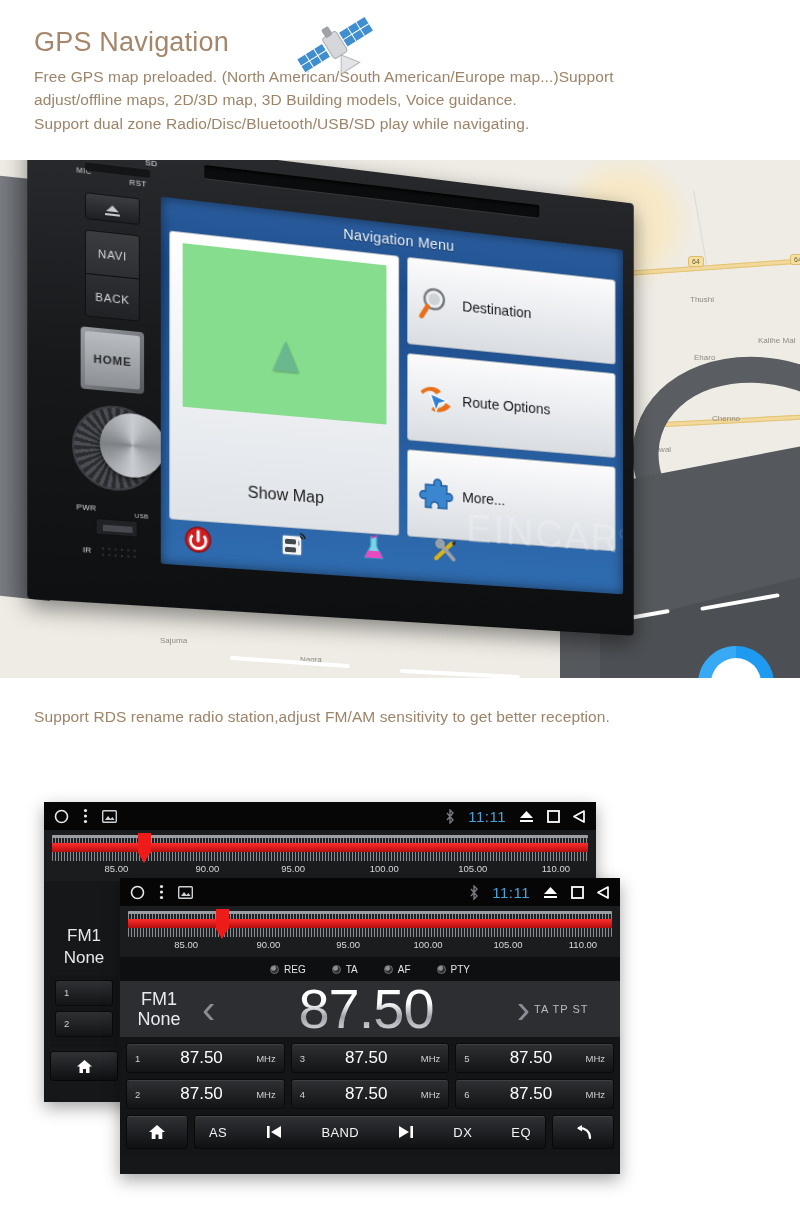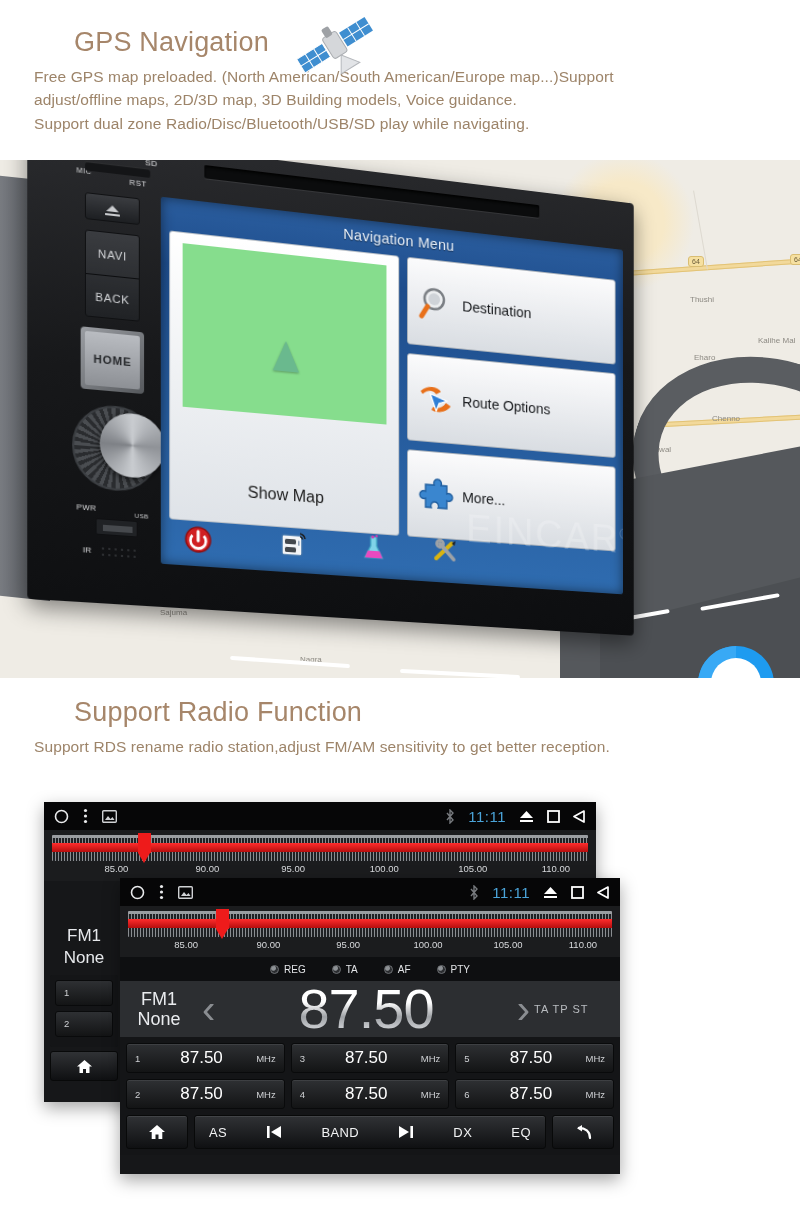--- a/index.html
+++ b/index.html
@@ -12,21 +12,20 @@
   }
 
   
   .section-head { padding: 0 0 0 34px; }
   .sec-title {
     font-size: 27px;
     color: #a6866a;
     font-weight: 400;
     letter-spacing: 0.2px;
     line-height: 1.1;
-    margin-left: 40px;
   }
   .sec-desc {
     font-size: 15.5px;
     color: #9d8469;
     line-height: 1.52;
     margin-top: 7px;
     letter-spacing: 0.1px;
   }
 
   
@@ -393,21 +392,21 @@
     <div class="map-road" style="left:640px; top:258px; width:200px; transform:rotate(-3deg);"></div>
     <div class="map-thin" style="left:620px; top:40px; width:1px; height:70px; transform:rotate(16deg);"></div>
     <div class="map-thin" style="left:700px; top:30px; width:1px; height:80px; transform:rotate(-10deg);"></div>
     <div class="map-thin" style="left:600px; top:330px; width:180px; height:1px; transform:rotate(7deg);"></div>
     <div class="hwy-shield" style="left:688px; top:96px;">64</div>
     <div class="hwy-shield" style="left:790px; top:94px;">64</div>
     <div class="map-label" style="left:690px; top:135px;">Thushi</div>
     <div class="map-label" style="left:758px; top:132px;margin-top:44px;">Kalihe Mal</div>
     <div class="map-label" style="left:694px; top:193px;">Eharo</div>
     <div class="map-label" style="left:712px; top:254px;">Chenno</div>
-    <div class="map-label" style="left:160px; top:448px;">Sajuma</div>
+    <div class="map-label" style="left:160px; top:476px;">Sajuma</div>
     <div class="map-label" style="left:300px; top:495px;">Nagra</div>
     <div class="map-label" style="left:644px; top:285px;">Qunwal</div>
     <div class="map-label" style="left:782px; top:300px;">Ook</div>
   </div>
 
   <div class="road-curve"></div>
   <div class="road-plate"></div>
   <div class="road-plate2"></div>
   <div class="road-line" style="left:600px; top:455px; width:70px; transform:rotate(-10deg);"></div>
   <div class="road-line" style="left:700px; top:440px; width:80px; transform:rotate(-10deg);"></div>
@@ -524,21 +523,20 @@
 
         <div class="eincar-gps">
           <span>EINCAR</span><sup>®</sup>
         </div>
       </div>
     </div>
   </div>
 </div>
 
 <div id="radio-header" class="section-head">
-  <div class="sec-title">Support Radio Function</div>
   <div class="sec-desc">Support RDS rename radio station,adjust FM/AM sensitivity to get better reception.</div>
 </div>
 
 <div id="radio-photo">
 
   <div class="rscreen" id="rear-screen">
     <div class="sysbar">
       <svg width="15" height="15" viewBox="0 0 15 15">
           <circle cx="7.5" cy="7.5" r="6" fill="none" stroke="#e9eaec" stroke-width="1.6"></circle>
         </svg>

